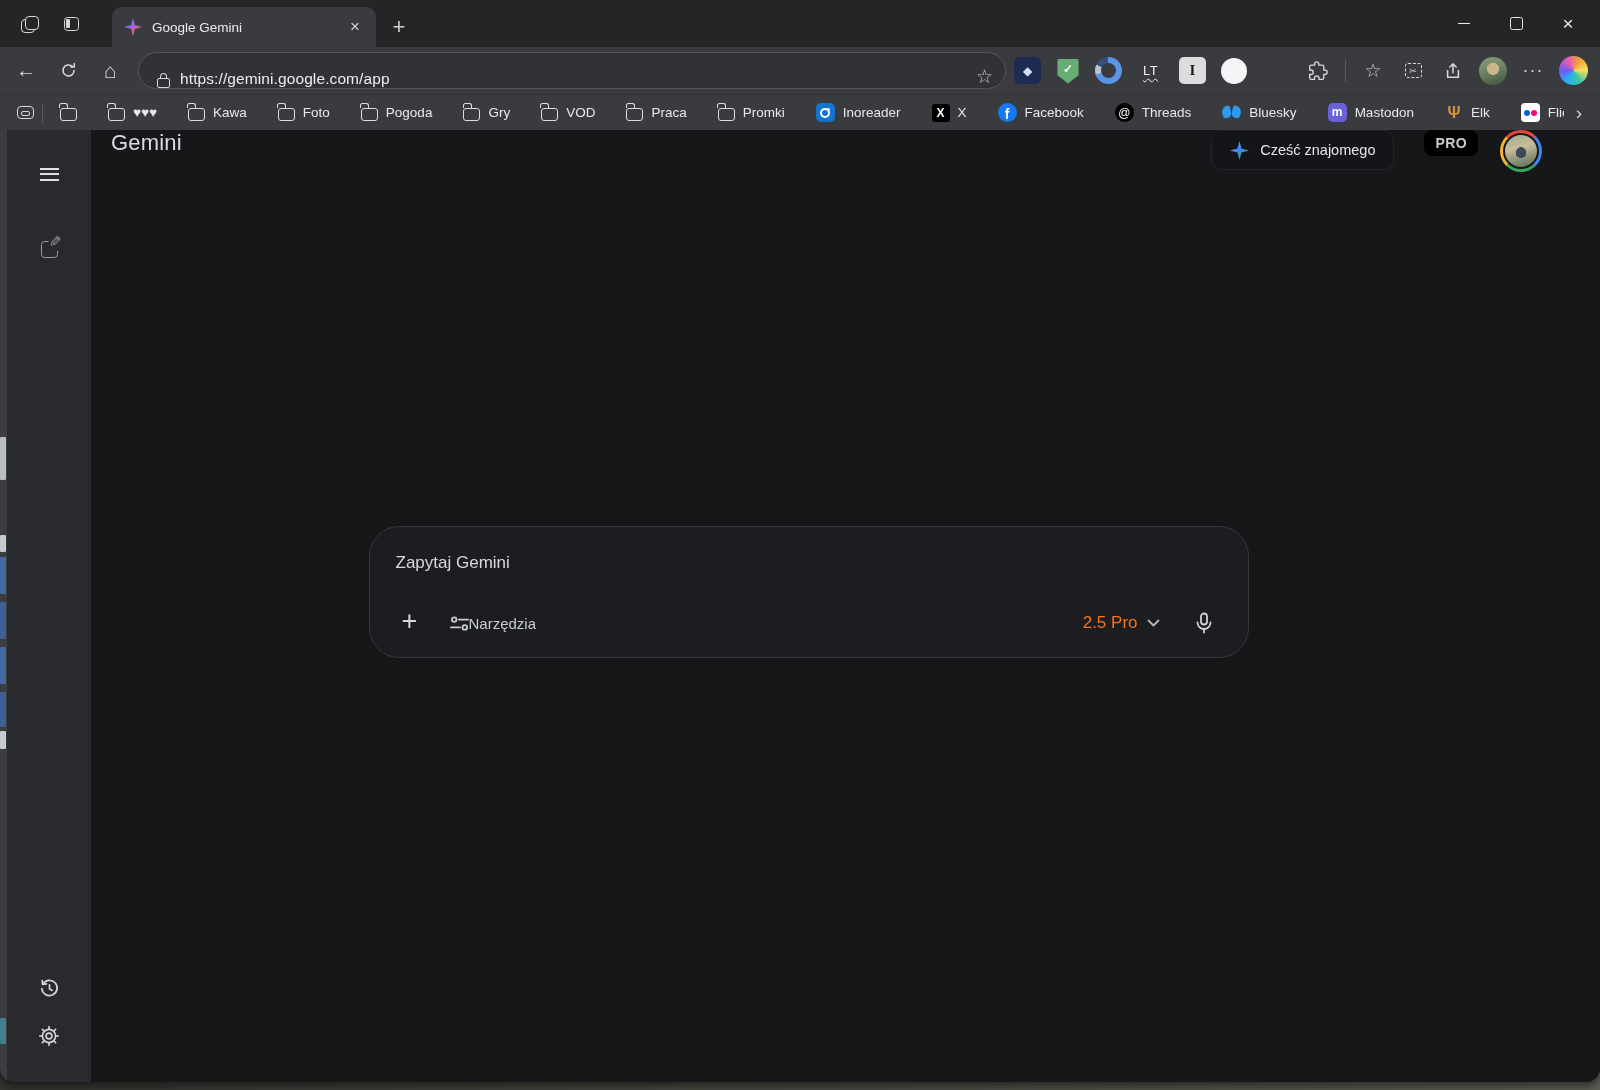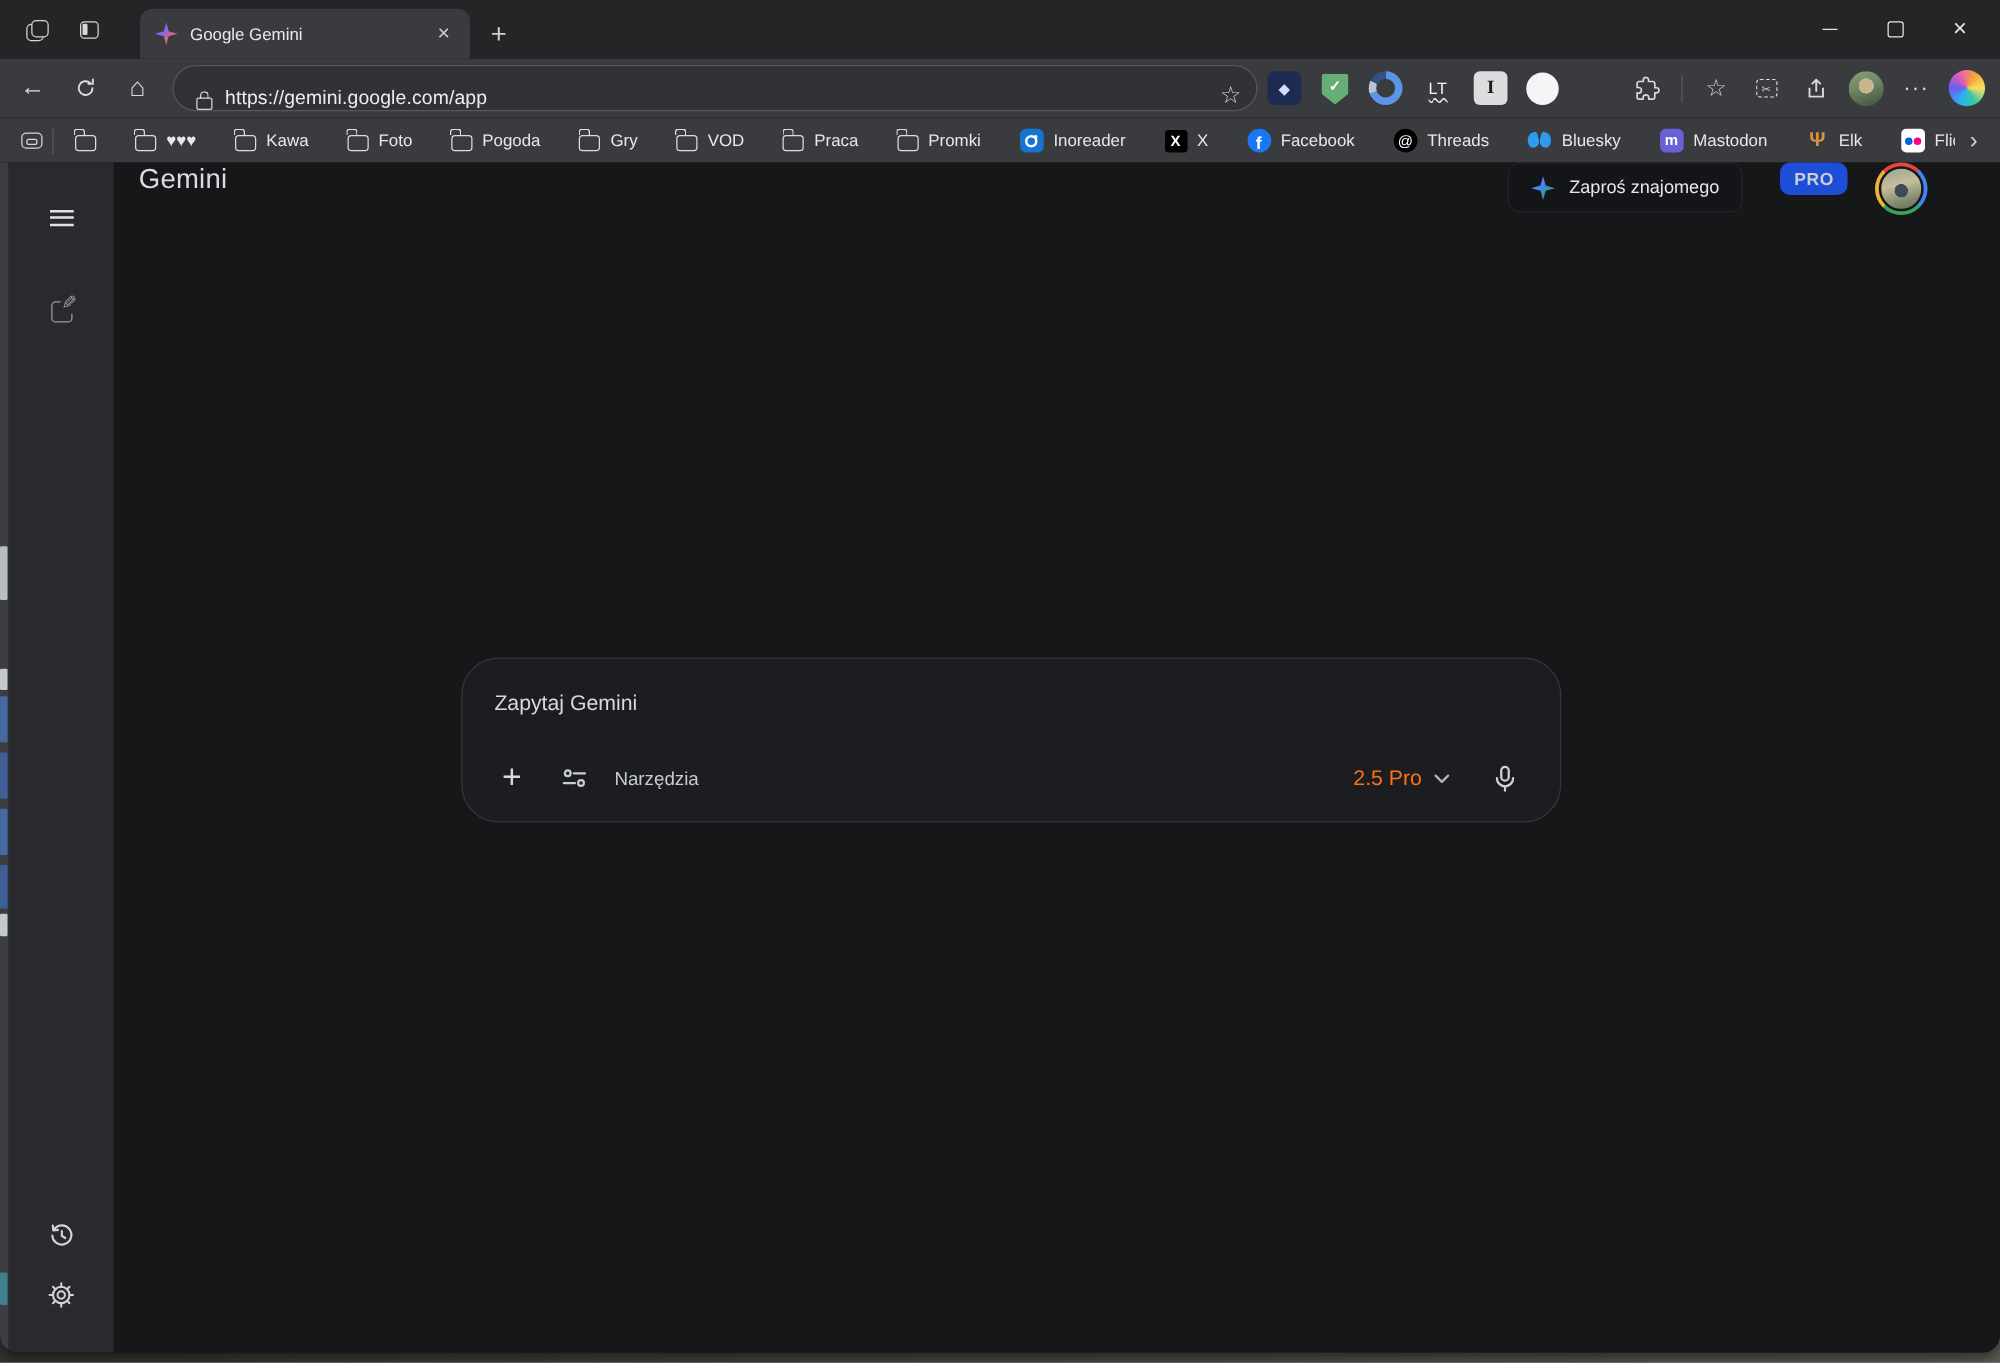--- a/index.html
+++ b/index.html
@@ -112,39 +112,39 @@
   .gs-btn svg{ stroke:#d2d4d6; fill:none; stroke-width:1.8; stroke-linecap:round; }
   .gs-gap{ height:4px; }
   .gs-topgap{ height:30px; }
 
   .gem-main{ position:absolute; left:91px; top:0; right:0; height:100%; }
   .gem-header{ position:absolute; left:0; top:0; right:0; height:84px; display:flex; align-items:flex-start; padding:0 58px 0 20px; }
   .wordmark{ color:#dadce0; font-size:22px; letter-spacing:.2px; }
   .gh-spacer{ flex:1; }
   .invite-btn{ height:40px; background:#141518; border:1px solid #232427; border-radius:10px; display:flex; align-items:center; gap:11px; padding:0 18px; }
   .invite-label{ color:#e6e7e9; font-size:14.5px; }
-  .plan-badge{ margin-left:30px; background:#1d4ed8; border-radius:8px; padding:5px 11px; color:#cbcdd0; font-size:14px; font-weight:700; letter-spacing:.4px; }
+  .plan-badge{ margin-left:30px; background:#000000; border-radius:8px; padding:5px 11px; color:#cbcdd0; font-size:14px; font-weight:700; letter-spacing:.4px; }
   .gem-avatar{ margin-left:22px; width:42px; height:42px; border-radius:50%; padding:3px;
       background:conic-gradient(from 315deg,#e8453c 0 90deg,#4286f5 90deg 180deg,#37a457 180deg 270deg,#f5b335 270deg 360deg); }
   .gem-avatar .photo{ width:100%; height:100%; border-radius:50%; border:2px solid #161719;
       background:radial-gradient(circle at 50% 55%, #3d4a57 0 22%, transparent 23%),
       linear-gradient(165deg,#9aa98e 0%,#c7bd9b 40%,#8b9378 70%,#5d6b55 100%); }
 
   .greeting{ position:absolute; left:0; right:73px; top:302px; text-align:center;
       font-size:42px; font-weight:500; letter-spacing:.3px;
       background:linear-gradient(90deg,#4b7ade,#417fef);
       -webkit-background-clip:text; background-clip:text; color:transparent; }
 
   .prompt-card{ position:absolute; top:396px; left:50%; transform:translateX(-50%); margin-left:-37px;
       width:880px; height:132px; background:#1c1d20; border:1px solid #36373b; border-radius:30px; padding:26px 26px 20px; }
   .prompt-ph{ color:#d7d9dc; font-size:17px; }
   .prompt-row{ position:absolute; left:22px; right:26px; bottom:16px; height:36px; display:flex; align-items:center; }
   .pr-btn{ width:36px; height:36px; display:flex; align-items:center; justify-content:center; border-radius:50%; }
   .ico-plus{ color:#d6d8da; font-size:27px; font-weight:300; margin-top:-3px; }
-  .tools-group{ display:flex; align-items:flex-start; gap:23px; margin-left:22px; }
+  .tools-group{ display:flex; align-items:center; gap:0; margin-left:22px; }
   .tools-label{ color:#c9ccce; font-size:15px; }
   .pr-spacer{ flex:1; }
   .model-group{ display:flex; align-items:center; gap:9px; margin-right:26px; }
   .model-label{ color:#f97316; font-size:17px; }
   .svg-stroke{ stroke:#c9ccce; fill:none; stroke-width:1.8; stroke-linecap:round; }
 
   .star-glyph{ font-size:19px; color:#cfd0d2; }
 </style>
 </head>
 <body>
@@ -371,21 +371,21 @@
             <defs>
                 <linearGradient id="ginv" x1="0" y1="0" x2="1" y2="1">
               <stop offset="0" stop-color="#6fa2f8"></stop>
                   <stop offset="0.45" stop-color="#4285f4"></stop>
               <stop offset="0.78" stop-color="#2fa36b"></stop>
                   <stop offset="1" stop-color="#e8c547"></stop>
             </linearGradient>
               </defs>
             <path d="M12 0 L14.6 9.4 L24 12 L14.6 14.6 L12 24 L9.4 14.6 L0 12 L9.4 9.4 Z" fill="url(#ginv)"></path>
           </svg>
-          <span class="invite-label">Zaproś znajomego</span>
+          <span class="invite-label">Cześć znajomego</span>
         </div>
         <span class="plan-badge">PRO</span>
         <div class="gem-avatar">
             <div class="photo"></div>
           </div>
       </div>
 
 
       <div class="prompt-card">
         <div class="prompt-ph">Zapytaj Gemini</div>

